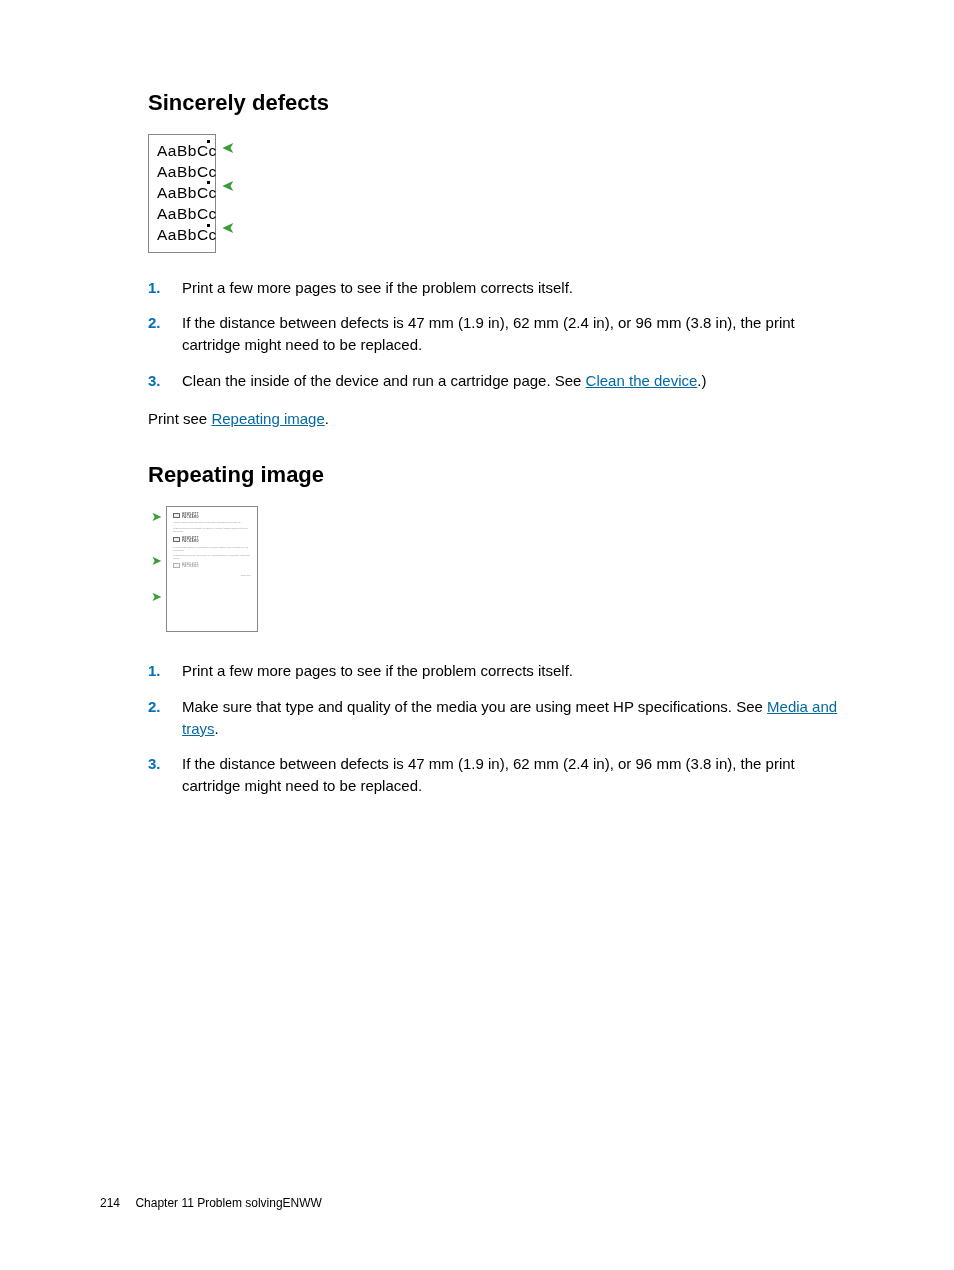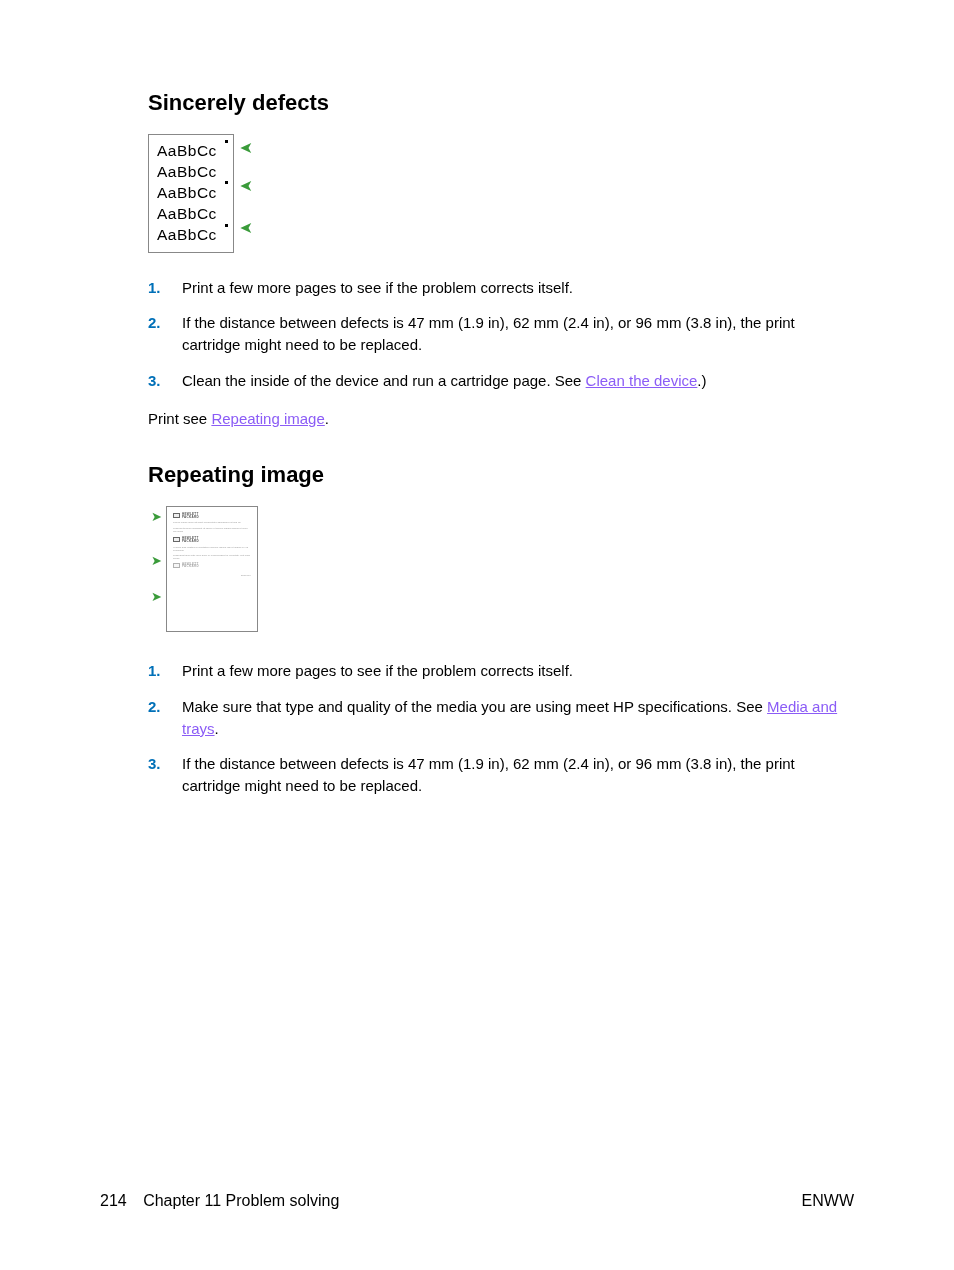--- a/index.html
+++ b/index.html
@@ -14,21 +14,21 @@
       padding: 90px 100px 60px 148px;
     }
     h2 {
       font-size: 22px;
       font-weight: bold;
       margin-bottom: 18px;
       color: #000;
     }
     .sample-box-defects {
       border: 1px solid #888;
-      width: 86px;
+      width: 68px;
       padding: 6px 8px;
       margin-bottom: 24px;
       position: relative;
       font-family: Arial, sans-serif;
       font-size: 15.5px;
       line-height: 1.35;
       letter-spacing: 0.5px;
     }
     .sample-box-defects .line { white-space: nowrap; }
     .arrow-l {
@@ -53,21 +53,21 @@
       margin-bottom: 14px;
       line-height: 1.45;
     }
     ol.steps .num {
       color: #0070b8;
       font-weight: bold;
       min-width: 34px;
     }
     ol.steps .txt { flex: 1; }
     a.link {
-      color: #8b5cf6;
+      color: #0369a1;
       text-decoration: underline;
     }
     .para {
       line-height: 1.5;
       margin-bottom: 16px;
     }
     .sample-box-image {
       border: 1px solid #888;
       width: 92px;
       height: 126px;
@@ -109,22 +109,21 @@
       font-size: 13px;
       left: -16px;
     }
     .section2 { margin-top: 32px; }
     .footer {
       position: absolute;
       bottom: 60px;
       left: 100px;
       right: 100px;
       display: flex;
-      justify-content: space-between;
-      font-size: 16px;
+      font-size: 12px;
     }
     .footer .pg-left { }
     .footer .pg-num { margin-right: 12px; }
   </style>
 </head>
 <body>
 
 <h2>Sincerely defects</h2>
 
 <div class="sample-box-defects">

